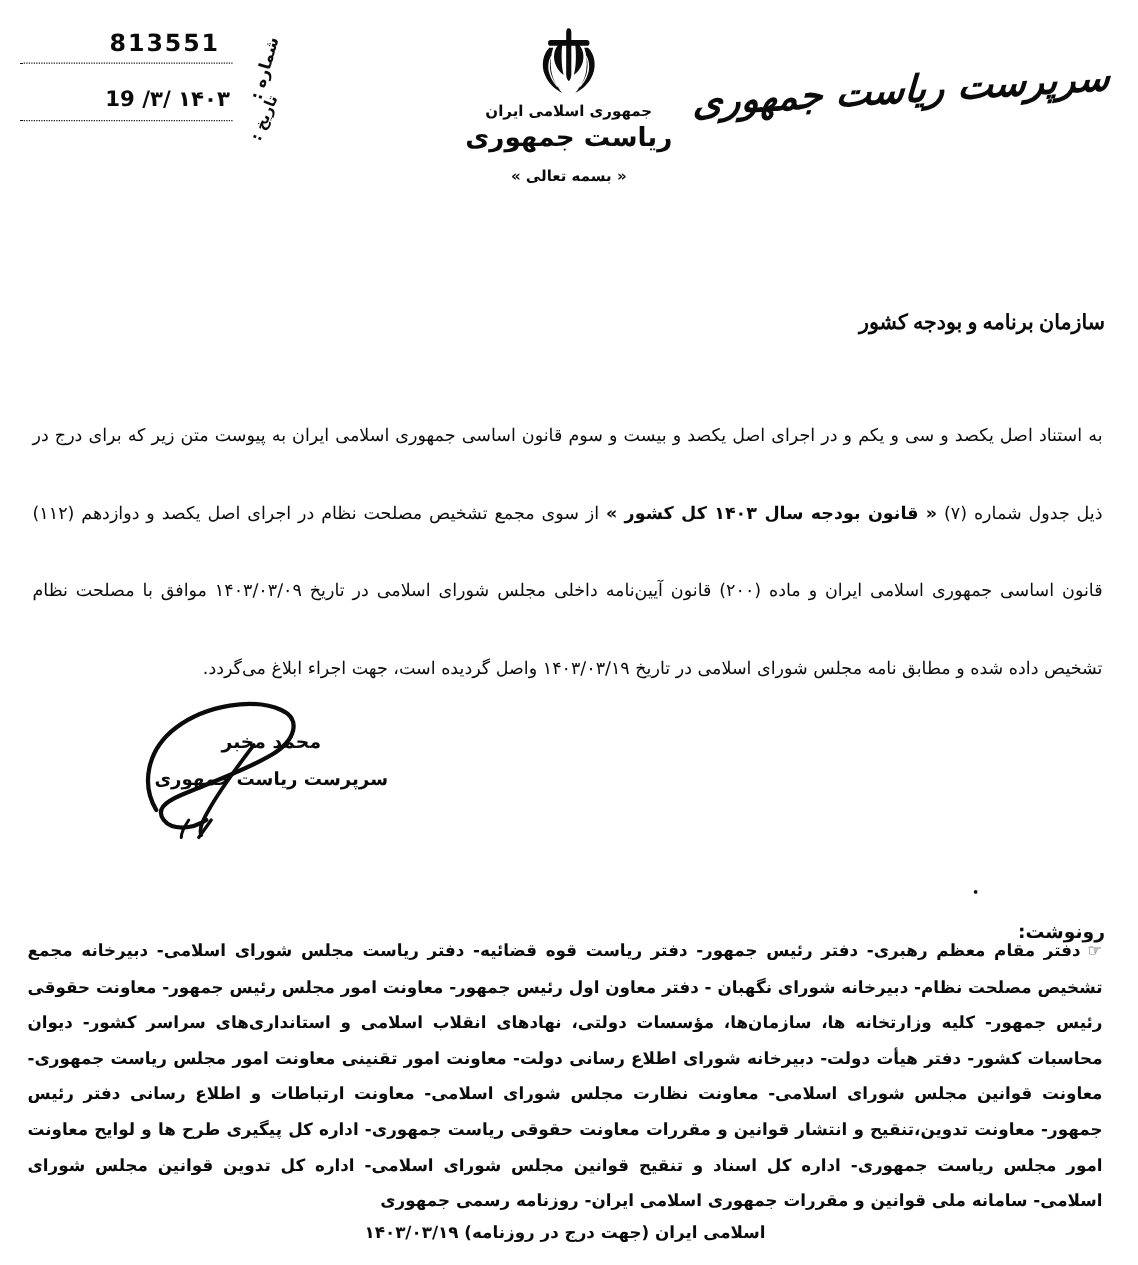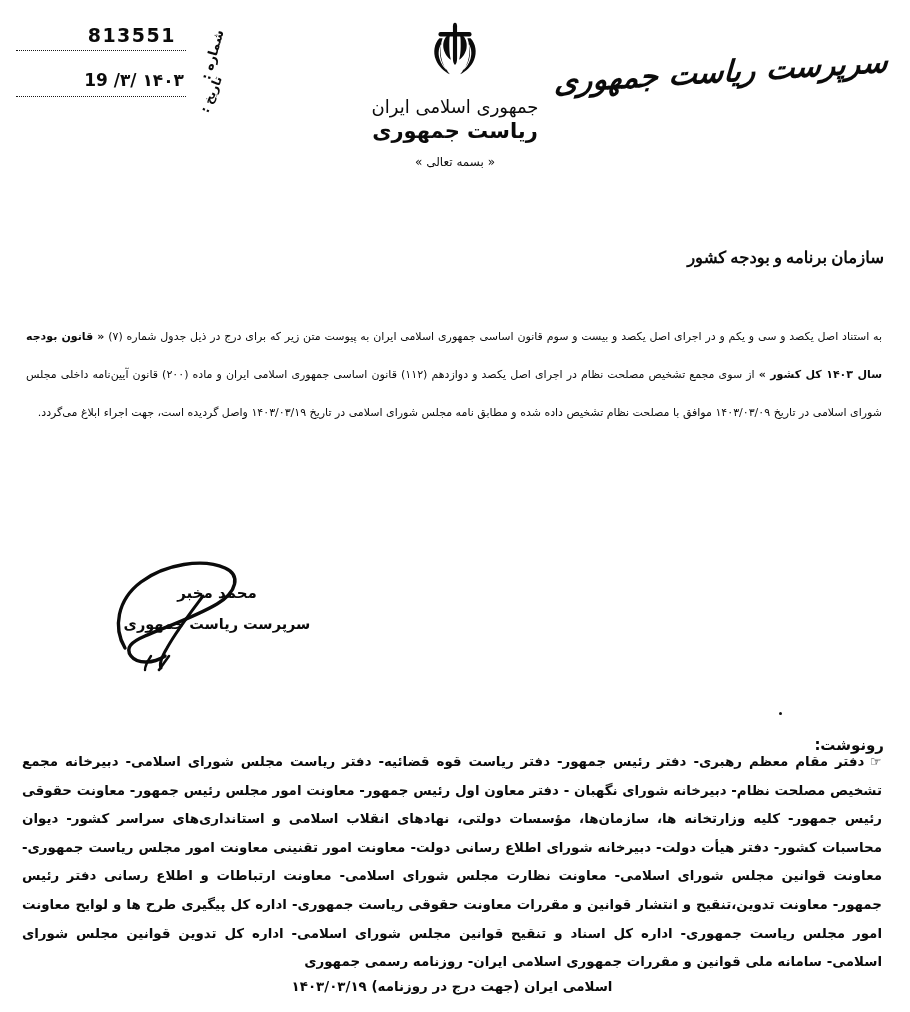--- a/index.html
+++ b/index.html
@@ -40,30 +40,30 @@
   .meta-row.r2 .meta-value{font-size:17px;letter-spacing:.5px;right:30px;}
   .meta-row.r2 .meta-label{transform:rotate(-68deg);font-size:12px;}
 
   
   .emblem-wrap{
     position:absolute;left:0;right:0;top:20px;
     display:flex;flex-direction:column;align-items:center;
   }
   .emblem{width:62px;height:58px;}
   .org-line1{
-    font-size:18px;margin-top:18px;font-weight:400;
+    font-size:12px;margin-top:4px;font-weight:700;
     letter-spacing:.3px;
   }
   .org-line2{
     font-size:21px;margin-top:2px;font-weight:700;
     letter-spacing:.5px;
     text-align:right;
   }
   .basmala{
-    font-size:12px;margin-top:12px;font-weight:400;
+    font-size:12px;margin-top:12px;font-weight:700;
     letter-spacing:.3px;
   }
 
   
   .nastaliq-title{
     position:absolute;right:22px;top:44px;
     font-family:"DejaVu Serif","Liberation Serif",serif;
     font-size:30px;font-weight:700;
     font-style:italic;
     letter-spacing:-1px;
@@ -74,22 +74,22 @@
 
   
   .addressee{
     position:absolute;right:26px;top:248px;
     font-size:16.5px;font-weight:700;letter-spacing:.2px;font-family:Liberation Serif, serif;
   }
 
   
   .body-text{
     position:absolute;right:28px;left:26px;top:318px;
-    font-size:11px;
-    line-height:38px;
+    font-size:14px;
+    line-height:62px;
     text-align:justify;
     text-justify:inter-word;
     letter-spacing:.1px;
   }
   .body-text b{font-weight:700;}
 
   
   .sig-block{
     position:absolute;left:0;right:0;top:556px;
     height:120px;

